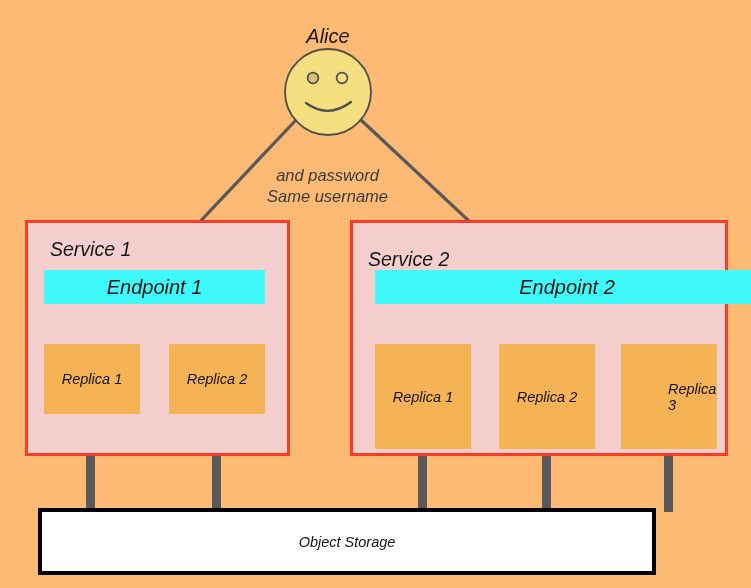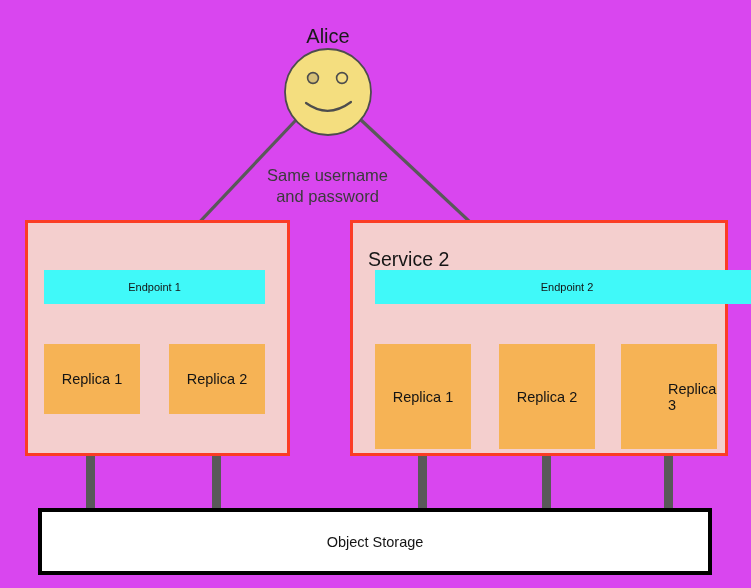--- a/index.html
+++ b/index.html
@@ -4,23 +4,24 @@
 <style>
   html, body {
     margin: 0;
     padding: 0;
     background: #ffffff;
   }
   #canvas {
     position: relative;
     width: 751px;
     height: 588px;
-    background: #d946ef;
+    background: #fdba74;
     overflow: hidden;
     font-family: "Liberation Sans", sans-serif;
+    font-style: italic;
   }
   .svg-layer {
     position: absolute;
     left: 0;
     top: 0;
     width: 751px;
     height: 588px;
   }
   .node-label-actor {
     position: absolute;
@@ -53,21 +54,21 @@
     white-space: nowrap;
   }
   .endpoint-box {
     position: absolute;
     box-sizing: border-box;
     background: #40f9f9;
     display: flex;
     align-items: center;
     justify-content: center;
     font-family: "Liberation Sans", sans-serif;
-    font-size: 11px;
+    font-size: 20px;
     color: #141414;
   }
   .replica-box {
     position: absolute;
     box-sizing: border-box;
     background: #f6b355;
     display: flex;
     align-items: center;
     justify-content: center;
     font-family: "Liberation Sans", sans-serif;
@@ -112,44 +113,45 @@
       <circle cx="328" cy="92" r="43" fill="#f4de7f" stroke="#4d4d4d" stroke-width="1.8"></circle>
       <circle cx="313" cy="78" r="5.4" fill="#d6c078" stroke="#4d4d4d" stroke-width="1.6"></circle>
       <circle cx="342" cy="78" r="5.4" fill="#f4de7f" stroke="#4d4d4d" stroke-width="1.6"></circle>
       <path d="M 306 103 Q 328 119 351 102" fill="none" stroke="#4d4d4d" stroke-width="2.2" stroke-linecap="round"></path>
     </g>
   </svg>
 
   <div class="node-label-actor" style="left:288px; top:25px; width:80px;">Alice</div>
 
   <div class="edge-label" style="left:256px; top:165px; width:143px;">
+    <div>and password</div>
     <div>Same username</div>
-    <div>and password</div>
   </div>
 
   <div class="connector" style="left:86px; top:303px; width:9px; height:31px;"></div>
   <div class="connector" style="left:212px; top:303px; width:9px; height:31px;"></div>
 
   <div class="connector" style="left:418px; top:303px; width:9px; height:31px;"></div>
   <div class="connector" style="left:542px; top:303px; width:9px; height:31px;"></div>
   <div class="connector" style="left:664px; top:303px; width:9px; height:31px;"></div>
 
   <div class="connector" style="left:86px; top:400px; width:9px; height:112px;"></div>
   <div class="connector" style="left:212px; top:400px; width:9px; height:112px;"></div>
   <div class="connector" style="left:418px; top:436px; width:9px; height:76px;"></div>
   <div class="connector" style="left:542px; top:436px; width:9px; height:76px;"></div>
   <div class="connector" style="left:664px; top:436px; width:9px; height:76px;"></div>
 
   <div class="service-box" style="left:25px; top:220px; width:265px; height:236px;"></div>
+  <div class="service-title" style="left:50px; top:238px;">Service 1</div>
   <div class="endpoint-box" style="left:44px; top:270px; width:221px; height:34px;">Endpoint 1</div>
   <div class="replica-box" style="left:44px; top:332px; width:96px; height:70px;">Replica 1</div>
   <div class="replica-box" style="left:169px; top:332px; width:96px; height:70px;">Replica 2</div>
 
   <div class="service-box" style="left:350px; top:220px; width:378px; height:236px;"></div>
   <div class="service-title" style="left:368px; top:248px;">Service 2</div>
   <div class="endpoint-box" style="left:375px; top:270px; width:384px; height:34px;">Endpoint 2</div>
   <div class="replica-box" style="left:375px; top:332px; width:96px; height:105px;">Replica 1</div>
   <div class="replica-box" style="left:499px; top:332px; width:96px; height:105px;">Replica 2</div>
   <div class="replica-box" style="left:621px; top:332px; width:96px; height:105px;padding-left:47px;">Replica 3</div>
 
-  <div class="storage-box" style="left:38px; top:508px; width:674px; height:67px;">Object Storage</div>
+  <div class="storage-box" style="left:38px; top:508px; width:618px; height:67px;">Object Storage</div>
 
 </div>
 
 </body></html>

